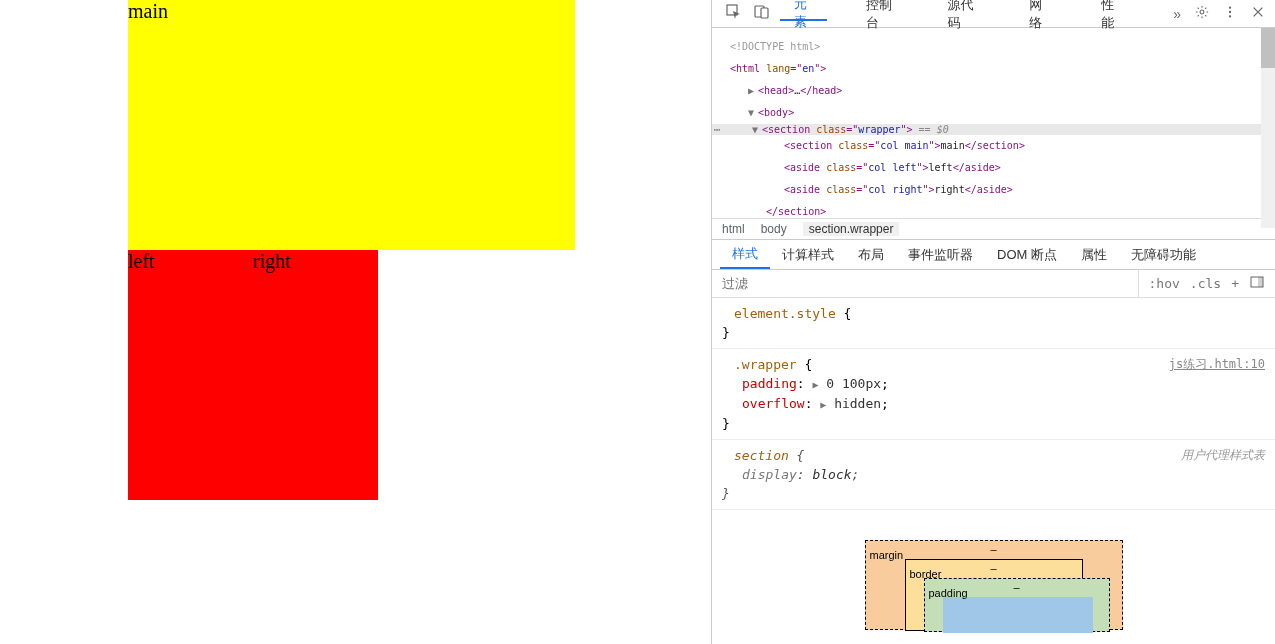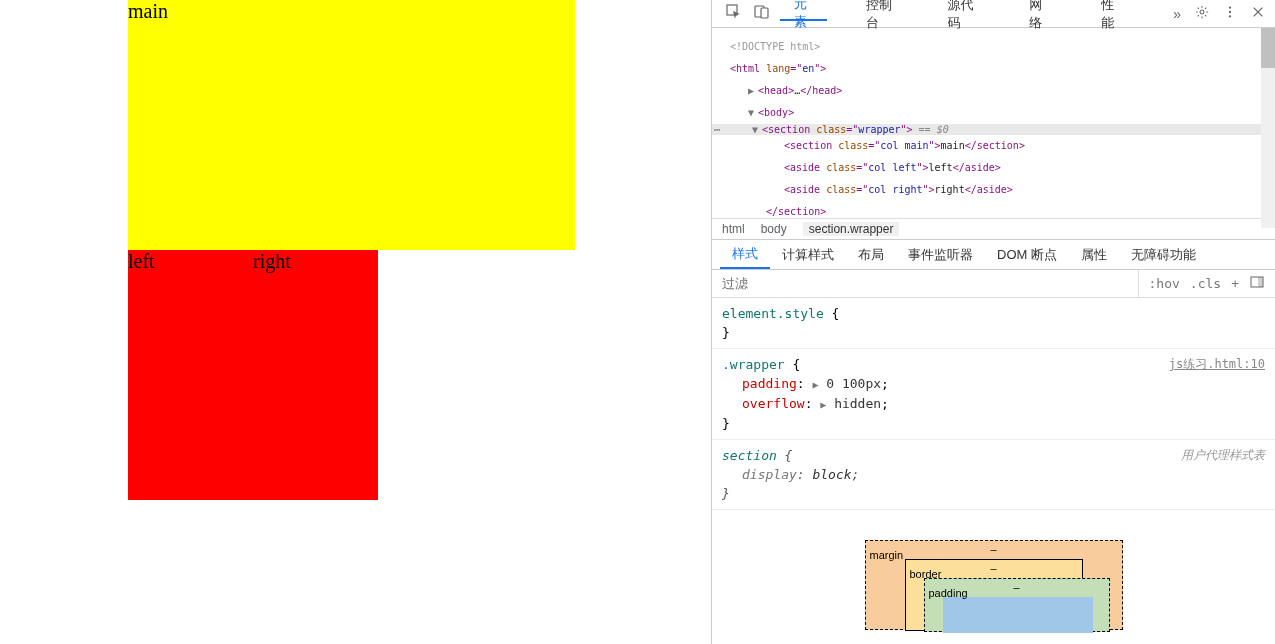--- a/index.html
+++ b/index.html
@@ -220,21 +220,21 @@
   color: #888;
   font-size: 12px;
   text-decoration: underline;
   cursor: default;
 }
 .rule-source.ua {
   color: #999;
   font-style: italic;
   text-decoration: none;
 }
-.selector { color: #0f766e; }
+.selector { color: #a16207; margin-left: 12px; }
 .prop-name { color: #c80000; }
 .prop-val { color: #333; }
 .prop-line { padding-left: 20px; }
 .tri { color: #777; font-size: 10px; }
 .rule.italic { font-style: italic; color: #555; }
 
 
 .boxmodel-wrap {
   display: flex;
   justify-content: center;

